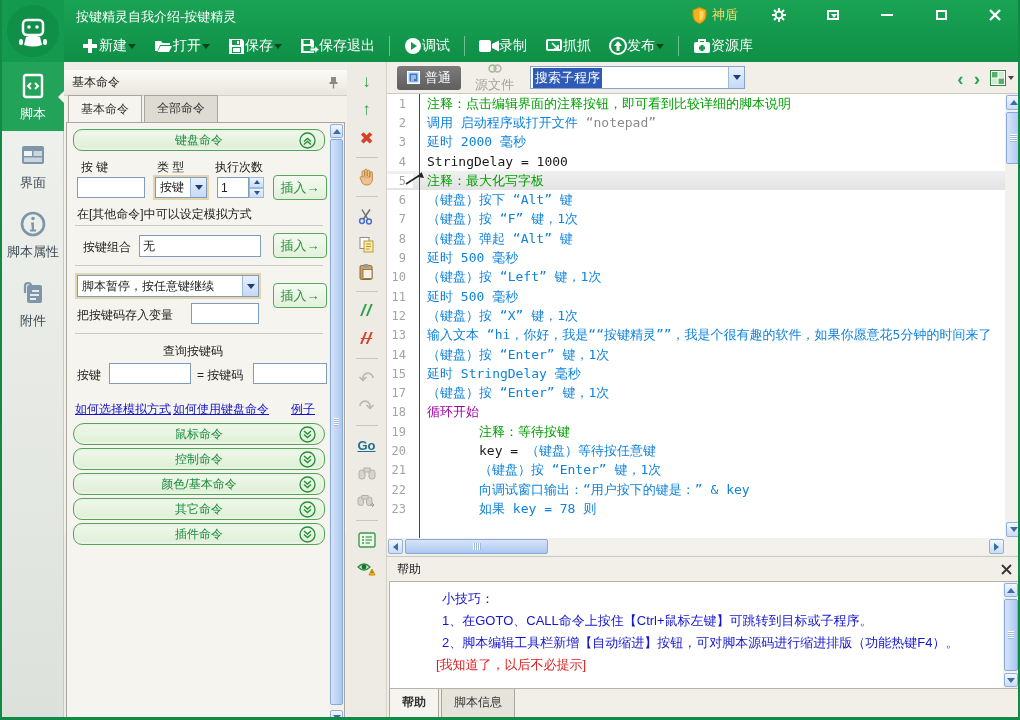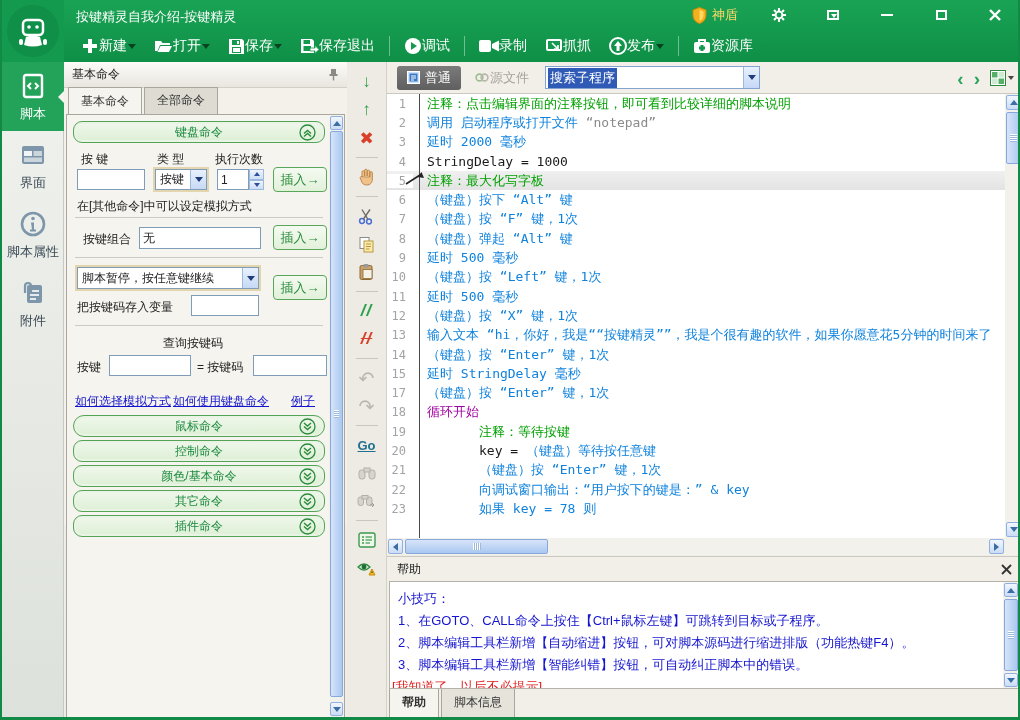--- a/index.html
+++ b/index.html
@@ -26,21 +26,21 @@
   .tb-caret { width:0; height:0; border-left:4px solid transparent; border-right:4px solid transparent; border-top:5px solid rgba(0,0,0,.55); margin-left:1px; }
   .tb-sep { width:1px; height:20px; background:rgba(255,255,255,.4); margin:0 5px; }
 
   
   #sidebar { left:0; top:62px; width:62px; height:658px; background:linear-gradient(#f0f2ee,#dde1db); border-right:1px solid #c6cac2; }
   .sb-item { position:relative; width:62px; padding:10px 0 8px; display:flex; flex-direction:column; align-items:center; gap:5px; color:#3c4a55; font-size:13px; cursor:default; }
   .sb-item.active { background:#23a35a; color:#fff; }
   .sb-item.active:after { content:""; position:absolute; right:-1px; top:50%; margin-top:-7px; border-top:7px solid transparent; border-bottom:7px solid transparent; border-right:7px solid #f6f4ef; }
 
   
-  #panel { left:62px; top:62px; width:283px; height:464px; background:#f3f1ea; }
+  #panel { left:62px; top:70px; width:283px; height:464px; background:#f3f1ea; }
   #panel-header { left:0; top:0; width:283px; height:26px; background:linear-gradient(#fcfbf8,#e9e6df); border-bottom:1px solid #d2cfc7; display:flex; align-items:center; justify-content:space-between; padding:0 8px; font-size:12px; color:#222; }
   #panel-tabs { left:2px; top:26px; width:281px; height:26px; display:flex; align-items:flex-end; gap:2px; padding-left:2px; }
   .ptab { font-size:12px; padding:4px 12px 5px; border:1px solid #a9a69e; border-bottom:none; background:#dedbd3; color:#333; cursor:default; }
   .ptab.active { background:#f6f4ee; position:relative; top:1px; padding-top:5px; }
   #panel-body { left:2px; top:52px; width:279px; height:604px; background:#f6f4ee; border:1px solid #a9a69e; overflow:hidden; }
   .grp-bar { position:absolute; left:6px; width:252px; height:22px; border:1px solid #54a457; border-radius:9px; background:linear-gradient(#f0f8ec,#ddefd5); box-shadow:0 0 0 2px #eaf4e4 inset; display:flex; align-items:center; justify-content:center; color:#1d8a3f; font-size:12px; cursor:default; }
   .grp-bar .chev { position:absolute; right:8px; top:2px; }
   .plabel { position:absolute; font-size:12px; color:#222; }
   .pinput { position:absolute; border:1px solid #7f9db9; background:#fff; font-size:12px; padding:1px 3px; color:#222; }
   .insert-btn { position:absolute; width:54px; height:25px; border:1px solid #5aa65a; border-radius:4px; background:linear-gradient(#f4faf1,#e2f1da); color:#2a8c3c; font-size:13px; display:flex; align-items:center; justify-content:center; cursor:default; }
@@ -72,21 +72,21 @@
   .strip-div { width:22px; height:1px; background:#c9c6bd; margin:3px 0 7px; }
   .ic-green { color:#2ca04b; font-weight:bold; }
   .ic-red { color:#d8402a; font-weight:bold; }
   .ic-gray { color:#b9b7b0; }
   .ic-go { color:#20708f; font-weight:bold; font-size:13px; text-decoration:underline; }
   .ic-slash { font-style:italic; letter-spacing:1px; }
 
   
   #ed-top { left:385px; top:62px; width:635px; height:32px; background:#f2efe8; border-bottom:1px solid #cbc8c0; display:flex; align-items:center; }
   .mode-btn { margin-left:10px; height:24px; padding:0 10px; background:linear-gradient(#7b7b7b,#5f5f5f); border-radius:3px; color:#fff; font-size:13px; display:flex; align-items:center; gap:5px; cursor:default; }
-  .mode-src { margin-left:14px; color:#a6a39b; font-size:13px; display:flex; align-items:center; gap:1px; cursor:default; }
+  .mode-src { margin-left:14px; color:#a6a39b; font-size:13px; display:flex; align-items:center; gap:1px; cursor:default;flex-direction:column; }
   #search-combo { margin-left:16px; width:215px; height:23px; background:#fff; border:1px solid #84a2d2; display:flex; align-items:center; justify-content:space-between; cursor:default; }
   #search-text { margin-left:2px; background:#2f5bb7; color:#fff; font-size:13px; padding:1px 2px; }
   #ed-nav { position:absolute; right:8px; top:0; height:32px; display:flex; align-items:center; gap:10px; }
   .nav-chev { color:#2ba35c; font-size:19px; font-weight:bold; cursor:default; line-height:1; }
   #code { left:385px; top:94px; width:618px; height:444px; background:#fff; overflow:hidden; font-family:"DejaVu Sans Mono","Liberation Mono",monospace; }
   #gutter-sep { left:417px; top:94px; width:1px; height:444px; background:#4a4a4a; z-index:3; }
   .cline { position:relative; height:19.3px; display:flex; align-items:center; white-space:pre; font-size:13px; }
   .cline .ln { width:26px; flex:0 0 26px; text-align:right; padding-right:7px; color:#a3a3a3; font-size:12px; }
   .cline.cur { background:linear-gradient(#f0f0f0,#e3e3e3); }
   .cline.cur .ln { background:#fff; }
@@ -95,21 +95,21 @@
   
   #ed-vsb { left:1003px; top:94px; width:17px; height:444px; }
   
   #ed-hsb { left:385px; top:538px; width:618px; height:17px; background:#f2f1ec; }
   #ed-corner { left:1003px; top:538px; width:17px; height:17px; background:#f2f1ec; }
 
   
   #help { left:385px; top:556px; width:635px; height:164px; background:#f2efe8; border-top:1px solid #cbc8c0; }
   #help-head { left:0; top:0; width:100%; height:24px; display:flex; align-items:center; justify-content:space-between; padding:0 10px; font-size:12px; color:#222; }
   #help-box { left:2px; top:24px; width:631px; height:108px; background:#fff; border:1px solid #b5b2aa; overflow:hidden; }
-  .help-line { font-size:13px; color:#1515cf; padding:1px 0 1px 8px; line-height:20px; white-space:nowrap; }
+  .help-line { font-size:13px; color:#1515cf; padding:1px 0 1px 8px; line-height:20px; white-space:nowrap;margin-left:44px; }
   .help-dismiss { font-size:13px; color:#e01d1d; padding:1px 0 1px 2px; line-height:20px; cursor:default; }
   #help-tabs { left:2px; top:132px; width:631px; height:30px; display:flex; align-items:flex-start; gap:2px; }
   .htab { font-size:12px; padding:5px 12px 6px; border:1px solid #a9a69e; border-top:none; background:#e6e3db; color:#333; cursor:default; }
   .htab.active { background:#f6f4ee; font-weight:bold; }
   svg { display:block; }
 </style>
 </head>
 <body>
 
 <div id="app">
@@ -660,21 +660,20 @@
               <line x1="10" y1="1" x2="1" y2="10"></line>
             </g>
           </svg>
       </span>
     </div>
     <div id="help-box" class="abs">
       <div id="help-lines" style="padding-top:6px">
           <div class="help-line">小技巧：</div>
           <div class="help-line">1、在GOTO、CALL命令上按住【Ctrl+鼠标左键】可跳转到目标或子程序。</div>
           <div class="help-line">2、脚本编辑工具栏新增【自动缩进】按钮，可对脚本源码进行缩进排版（功能热键F4）。</div>
-          <div class="help-line">3、脚本编辑工具栏新增【智能纠错】按钮，可自动纠正脚本中的错误。</div>
           <div class="help-dismiss help-line" style="color: rgb(224, 29, 29);">[我知道了，以后不必提示]</div>
         </div>
 
       <div class="sb-track" style="right:0;top:0;width:16px;height:106px"></div>
       <div class="xp-btn" style="right:1px;top:1px;width:14px;height:14px">
           <span class="tri-up"></span>
         </div>
       <div class="xp-thumb" style="right:1px;top:17px;width:14px;height:72px">
           <span class="grip-v"></span>
         </div>

